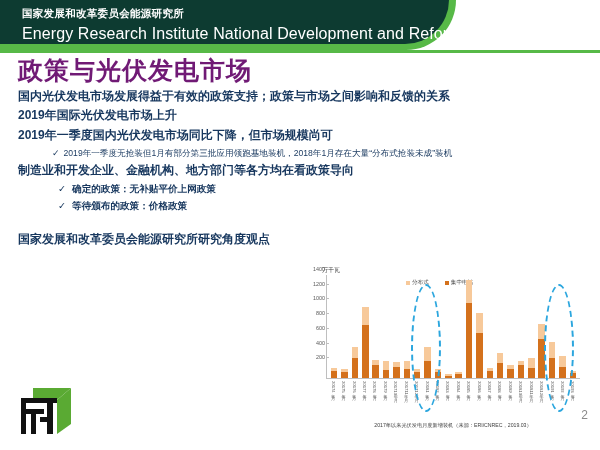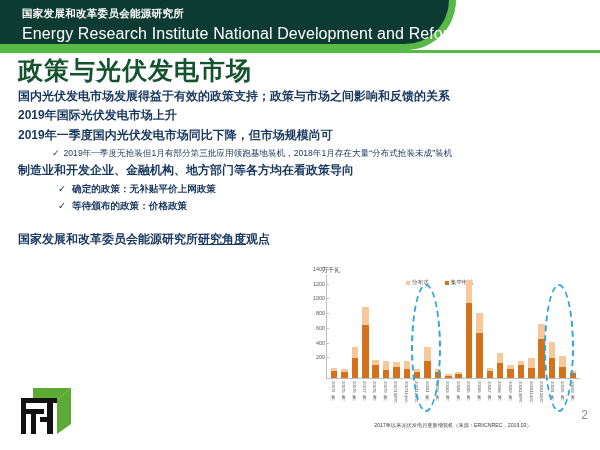--- a/index.html
+++ b/index.html
@@ -72,21 +72,21 @@
   .content {
     position: absolute;
     left: 0;
     top: 56px;
     width: 600px;
   }
   .slide-title {
     margin: 0 0 2px 18px;
     font-size: 25px;
     font-weight: bold;
-    color: #14532d;
+    color: #701a75;
     letter-spacing: 1px;
     line-height: 1.15;
   }
   .lvl1 {
     margin: 0 0 1px 18px;
     font-size: 12px;
     font-weight: bold;
     color: #17375e;
     line-height: 1.55;
     white-space: nowrap;
@@ -117,21 +117,21 @@
     margin-right: 6px;
     font-weight: normal;
   }
   .closing {
     margin: 16px 0 0 18px;
     font-size: 12px;
     font-weight: bold;
     color: #17375e;
     white-space: nowrap;
   }
-  .closing .u { text-decoration: underline; }
+  .closing .u { }
 
   
   .logo {
     position: absolute;
     left: 13px;
     bottom: 14px;
     width: 62px;
     height: 52px;
   }
 

